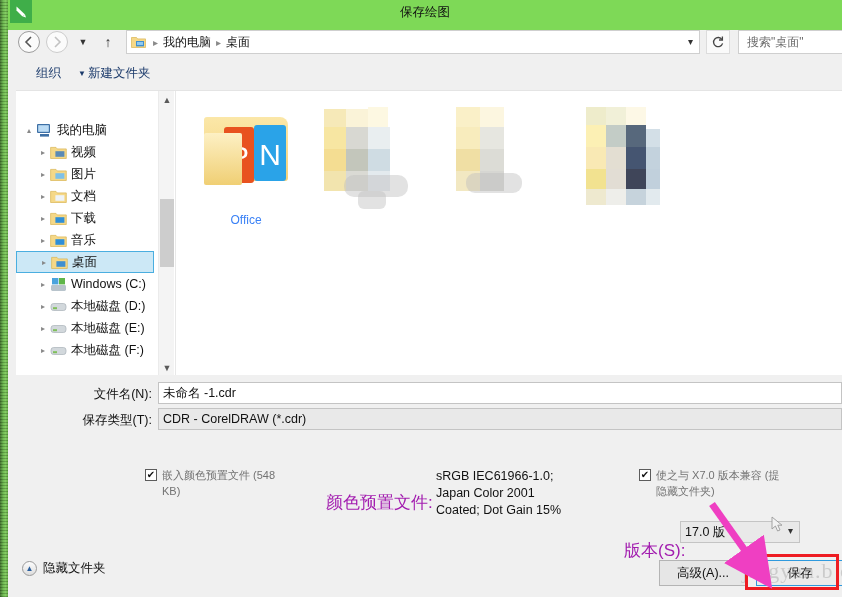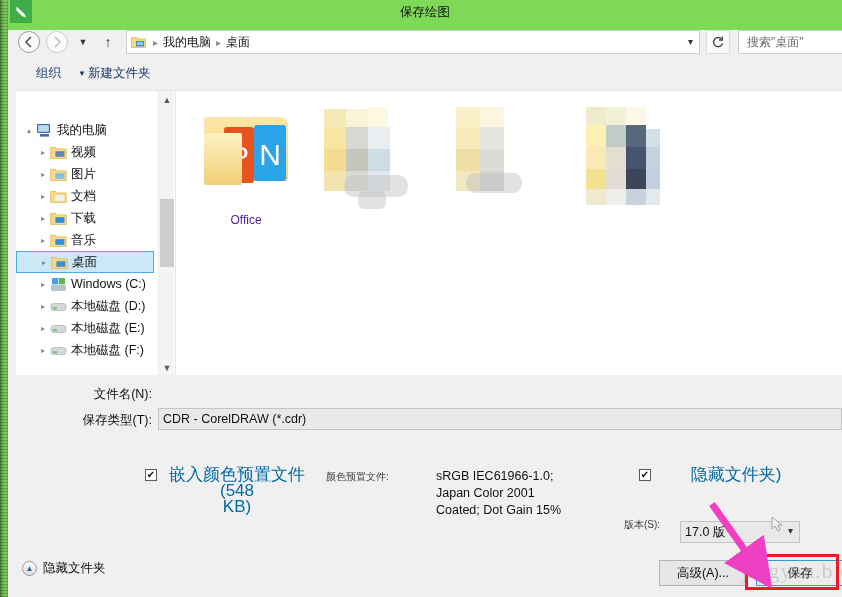--- a/index.html
+++ b/index.html
@@ -140,21 +140,21 @@
   .vscroll .thumb{
     position:absolute; left:1px; width:14px; background:#cdcdcd;
   }
 
   .filepane{
     position:absolute; left:159px; top:0; width:667px; height:285px;
     background:#fff; border-left:1px solid #e8e8e8;
   }
   .tile{ position:absolute; width:120px; text-align:center; }
   .tile .thumb{ position:relative; width:120px; height:110px; margin:0 auto; }
-  .tile .lbl{ font-size:12px; color:#4c1d95; margin-top:4px; }
+  .tile .lbl{ font-size:12px; color:#3b82f6; margin-top:4px; }
 
   
   .folder{ position:absolute; left:18px; top:18px; width:84px; height:68px; }
   .folder .back{
     position:absolute; left:0; top:0; width:84px; height:64px;
     background:linear-gradient(180deg,#fbe7a8,#f3d27a);
     border-radius:3px 8px 3px 3px;
   }
   .folder .front{
     position:absolute; left:0; bottom:0; width:84px; height:52px;
@@ -180,22 +180,22 @@
   .fselect{
     position:absolute; height:22px; background:#e9e9e9; border:1px solid #c4c4c4;
     display:flex; align-items:center; padding-left:4px; font-size:12.5px; color:#111;
   }
 
   .chk{
     position:absolute; width:12px; height:12px; background:#fff;
     border:1px solid #5c5c5c; display:flex;align-items:center;justify-content:center;
     font-size:10px; color:#111; line-height:1;
   }
-  .bluelink{ color:#0369a1; font-size:17px; line-height:16px;text-align:center; }
-  .graylabel{ color:#404040; font-size:10px; line-height:17px;}
+  .bluelink{ color:#737373; font-size:11px; line-height:16px; }
+  .graylabel{ color:#a21caf; font-size:17px; line-height:17px;margin-top:26px;}
   .blacktext{ color:#111; font-size:12.5px; line-height:17px;}
 
   .btn{
     position:absolute; height:26px; background:#e6e6e6;
     border:1px solid #b4b4b4; display:flex;align-items:center;justify-content:center;
     font-size:12.5px; color:#111;
   }
   .btn.primary{ background:#ececec; border:1px solid #2f9ade; }
 
   .hidefolders{
@@ -472,20 +472,23 @@
           </div>
           <div class="lbl"></div>
         </div>
 
       </div>
     </div>
 
     <div class="formarea">
 
       <div class="flabel" style="left:0px; top:11px; width:136px;">文件名(N):</div>
+      <div class="finput" style="left:142px; top:7px; width:684px;">
+        <span>未命名 -1.cdr</span>
+      </div>
 
       <div class="flabel" style="left:0px; top:37px; width:136px;">保存类型(T):</div>
       <div class="fselect" style="left:142px; top:33px; width:684px;">
         <span>CDR - CorelDRAW (*.cdr)</span>
       </div>
 
       <div class="chk" style="left:129px; top:94px;">
         <span>✔</span>
       </div>
       <div style="position:absolute; left:146px; top:92px; width:150px;">
@@ -497,20 +500,21 @@
       <div style="position:absolute; left:420px; top:93px; width:180px;">
         <div class="blacktext">sRGB IEC61966-1.0;</div>
         <div class="blacktext">Japan Color 2001</div>
         <div class="blacktext">Coated; Dot Gain 15%</div>
       </div>
 
       <div class="chk" style="left:623px; top:94px;">
         <span>✔</span>
       </div>
       <div style="position:absolute; left:640px; top:92px; width:160px;">
+        <div class="bluelink">使之与 X7.0 版本兼容 (提</div>
         <div class="bluelink">隐藏文件夹)</div>
       </div>
 
       <div class="graylabel" style="position:absolute; left:608px; top:141px;">版本(S):</div>
       <div class="fselect" style="left:664px; top:138px; width:120px; background:#e9e9e9;margin-top:8px;">
         <span>17.0 版</span>
         <span style="position:absolute; right:6px; top:3px; font-size:10px; color:#333;">▾</span>
       </div>
 
       <div class="btn" style="left:643px; top:185px; width:88px;">

